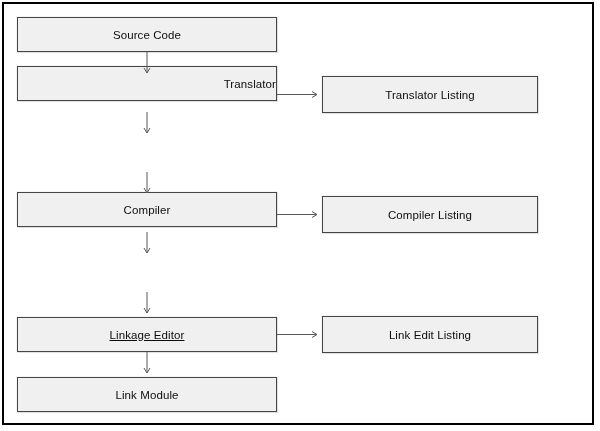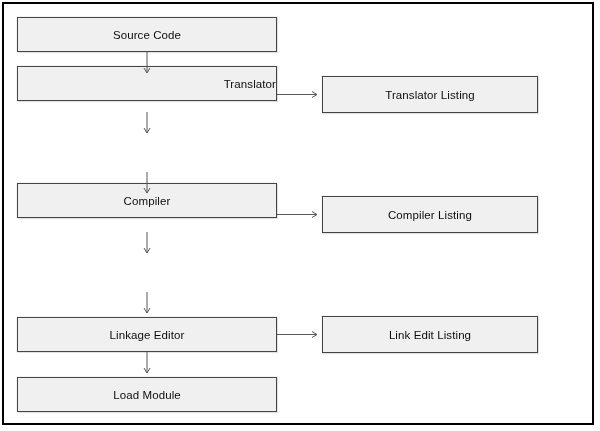--- a/index.html
+++ b/index.html
@@ -37,23 +37,23 @@
     color: #0d0d0d;
     letter-spacing: 0.1px;
     box-shadow: 0 0 0 1px rgba(0,0,0,0.04), 1px 1px 1px rgba(0,0,0,0.08);
   }
   .node.left-col  { left: 17px;  width: 260px; height: 35px; }
   .node.right-col { left: 322px; width: 216px; height: 37px; }
 
   .n0 { top: 17px; }
   .n1 { top: 66px; justify-content: flex-end; }
   .n2 { top: 137px; }
-  .n3 { top: 183px; }
+  .n3 { top: 192px; }
   .n4 { top: 257px; }
-  .n5 { top: 317px; }
+  .n5 { top: 317px; text-decoration: underline; }
   .n6 { top: 377px; }
 
   .r0 { top: 76px; }
   .r1 { top: 196px; align-items: center; }
   .r2 { top: 316px; }
 
   svg.arrows {
     position: absolute;
     left: 0;
     top: 0;
@@ -72,21 +72,21 @@
   <div class="node left-col n1">
     <span>Translator</span>
   </div>
   <div class="node left-col n3">
     <span>Compiler</span>
   </div>
   <div class="node left-col n5">
     <span>Linkage Editor</span>
   </div>
   <div class="node left-col n6">
-    <span>Load Module</span>
+    <span>Link Module</span>
   </div>
 
   <div class="node right-col r0">
     <span>Translator Listing</span>
   </div>
   <div class="node right-col r1">
     <span>Compiler Listing</span>
   </div>
   <div class="node right-col r2">
     <span>Link Edit Listing</span>

